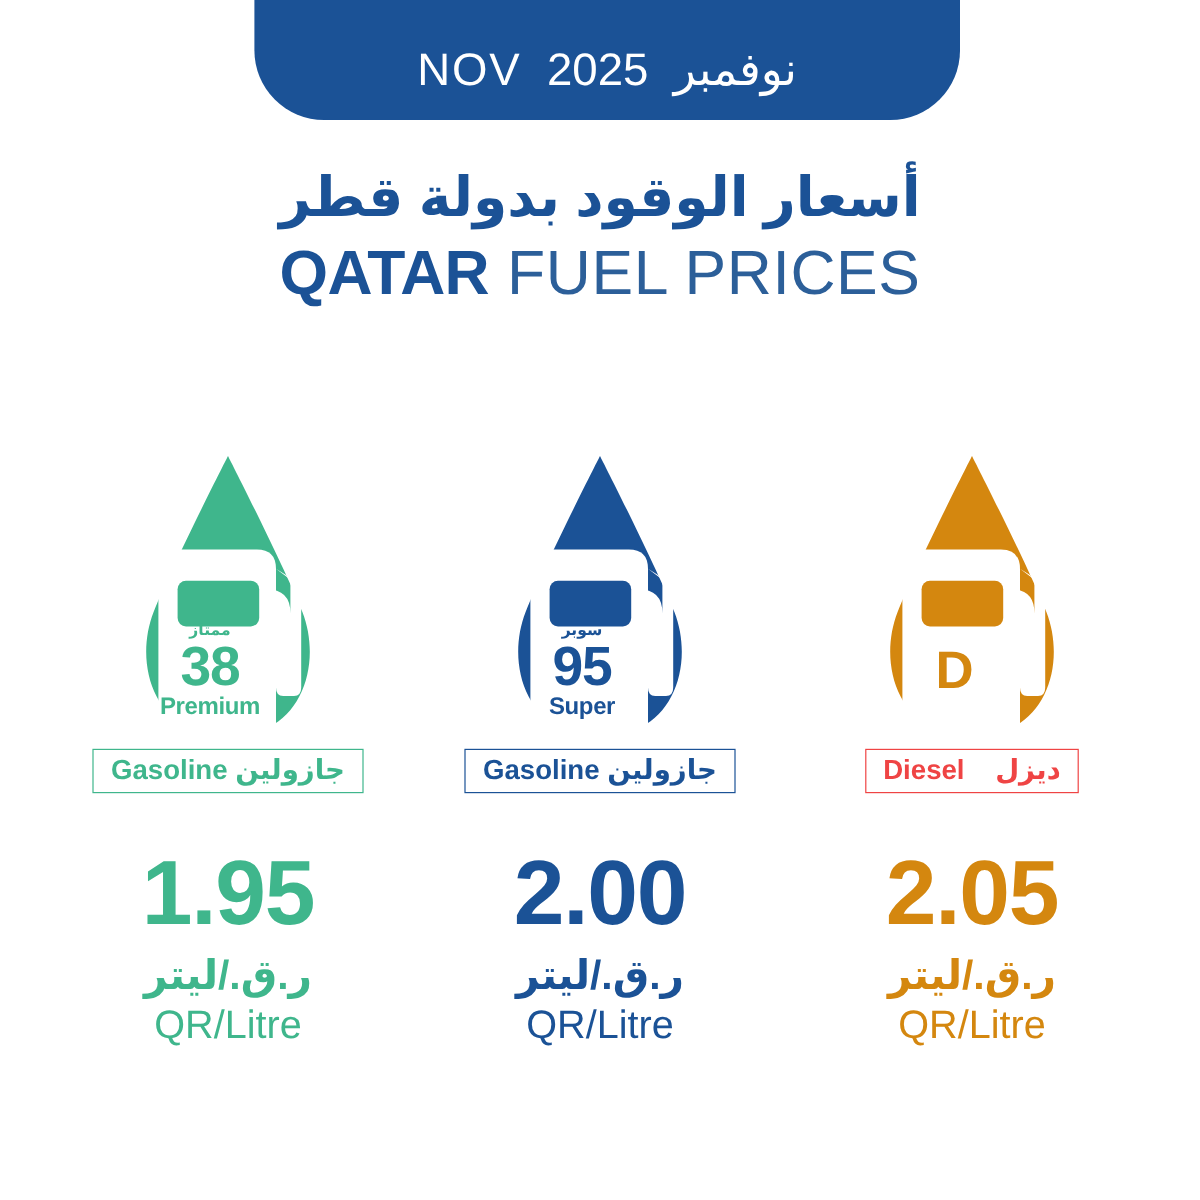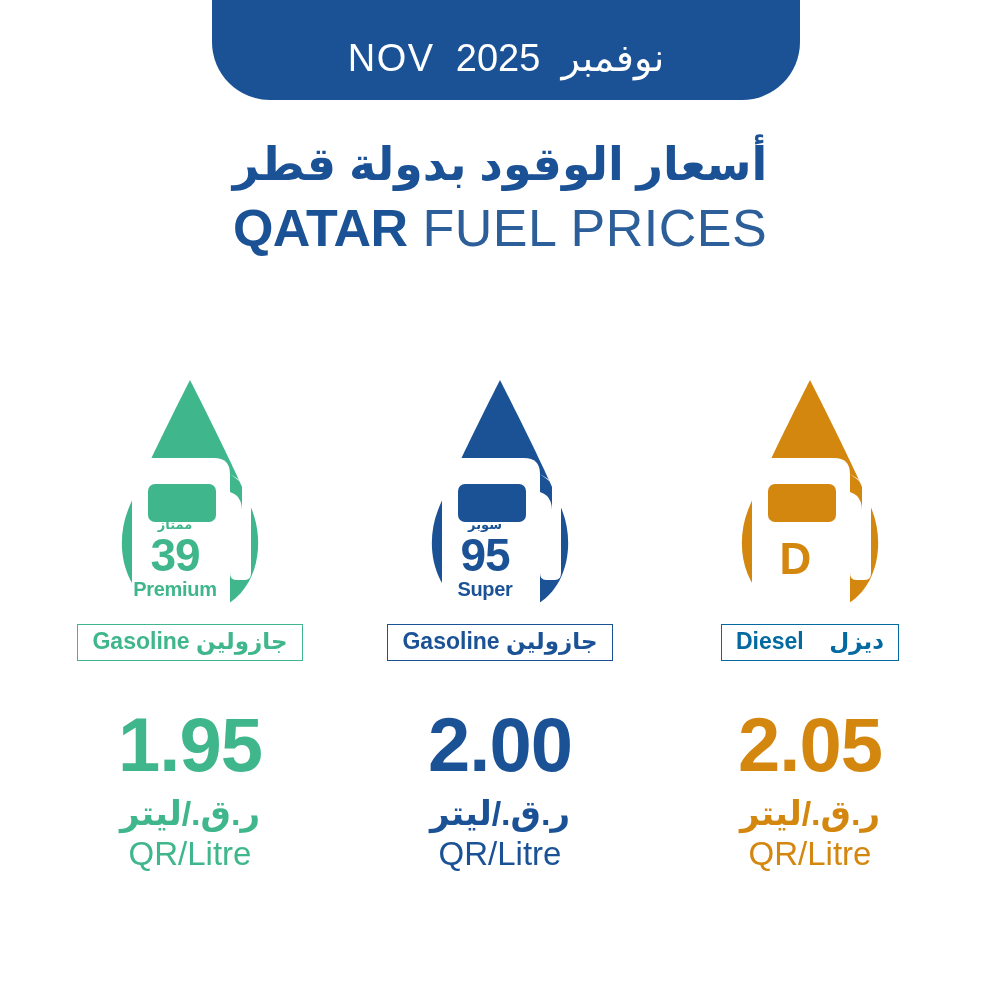--- a/index.html
+++ b/index.html
@@ -230,21 +230,21 @@
                C 34 212, 24 168, 38 132
                C 54 92, 100 2, 100 2 Z" fill="#3fb68c"></path>
     </g>
 
     <rect x="58" y="106" width="68" height="38" rx="7" fill="#3fb68c"></rect>
 
   </svg>
       <div class="drop-label-stack">
         <div class="drop-inner " style="color:#3fb68c">
           <div class="drop-ar">ممتاز</div>
-          <div class="drop-num">39</div>
+          <div class="drop-num">38</div>
           <div class="drop-en">Premium</div>
         </div>
       </div>
     </div>
 
     <div class="type-pill" style="color:#3fb68c">جازولين Gasoline</div>
 
     <div class="price-block" style="color:#3fb68c">
       <div class="price-value">1.95</div>
       <div class="price-unit-ar">ر.ق./ليتر</div>
@@ -322,21 +322,21 @@
   </svg>
       <div class="drop-label-stack">
         <div class="drop-inner diesel" style="color:#d4870f">
 
           <div class="drop-num">D</div>
 
         </div>
       </div>
     </div>
 
-    <div class="type-pill" style="color:#0369a1">ديزل    Diesel</div>
+    <div class="type-pill" style="color:#ef4444">ديزل    Diesel</div>
 
     <div class="price-block" style="color:#d4870f">
       <div class="price-value">2.05</div>
       <div class="price-unit-ar">ر.ق./ليتر</div>
       <div class="price-unit-en">QR/Litre</div>
     </div>
   </div>
   </div>
 
 </body></html>

